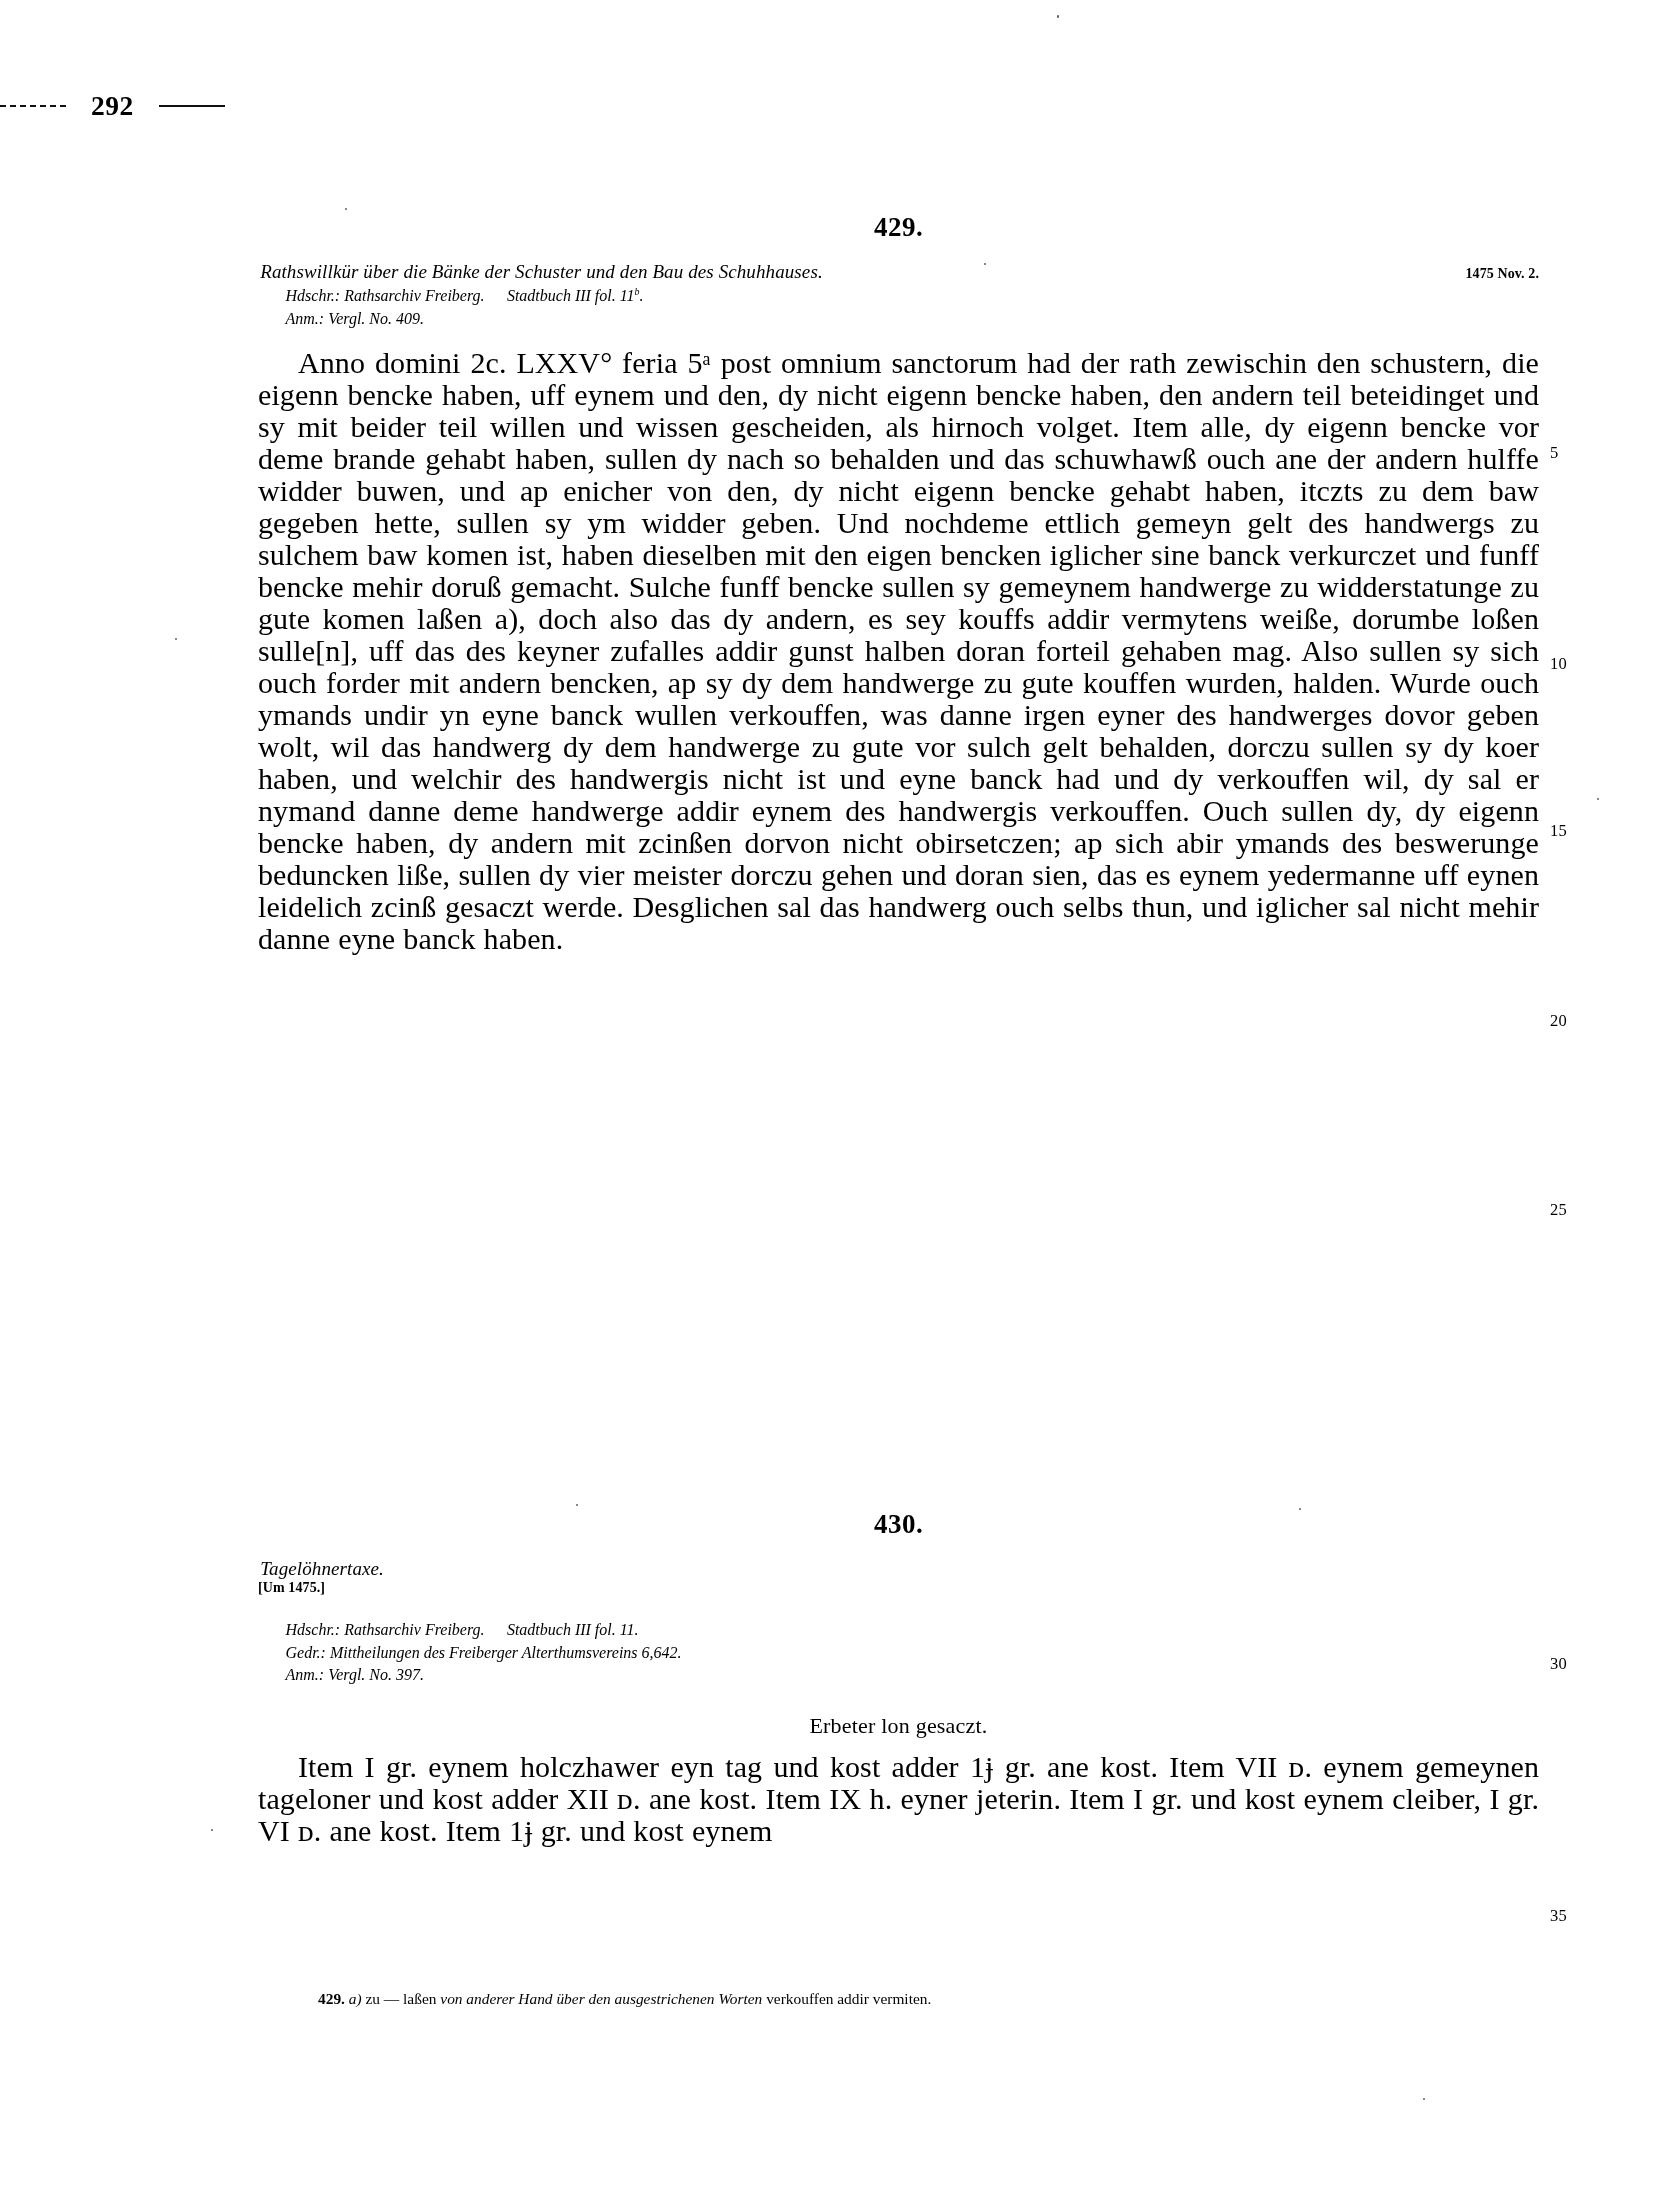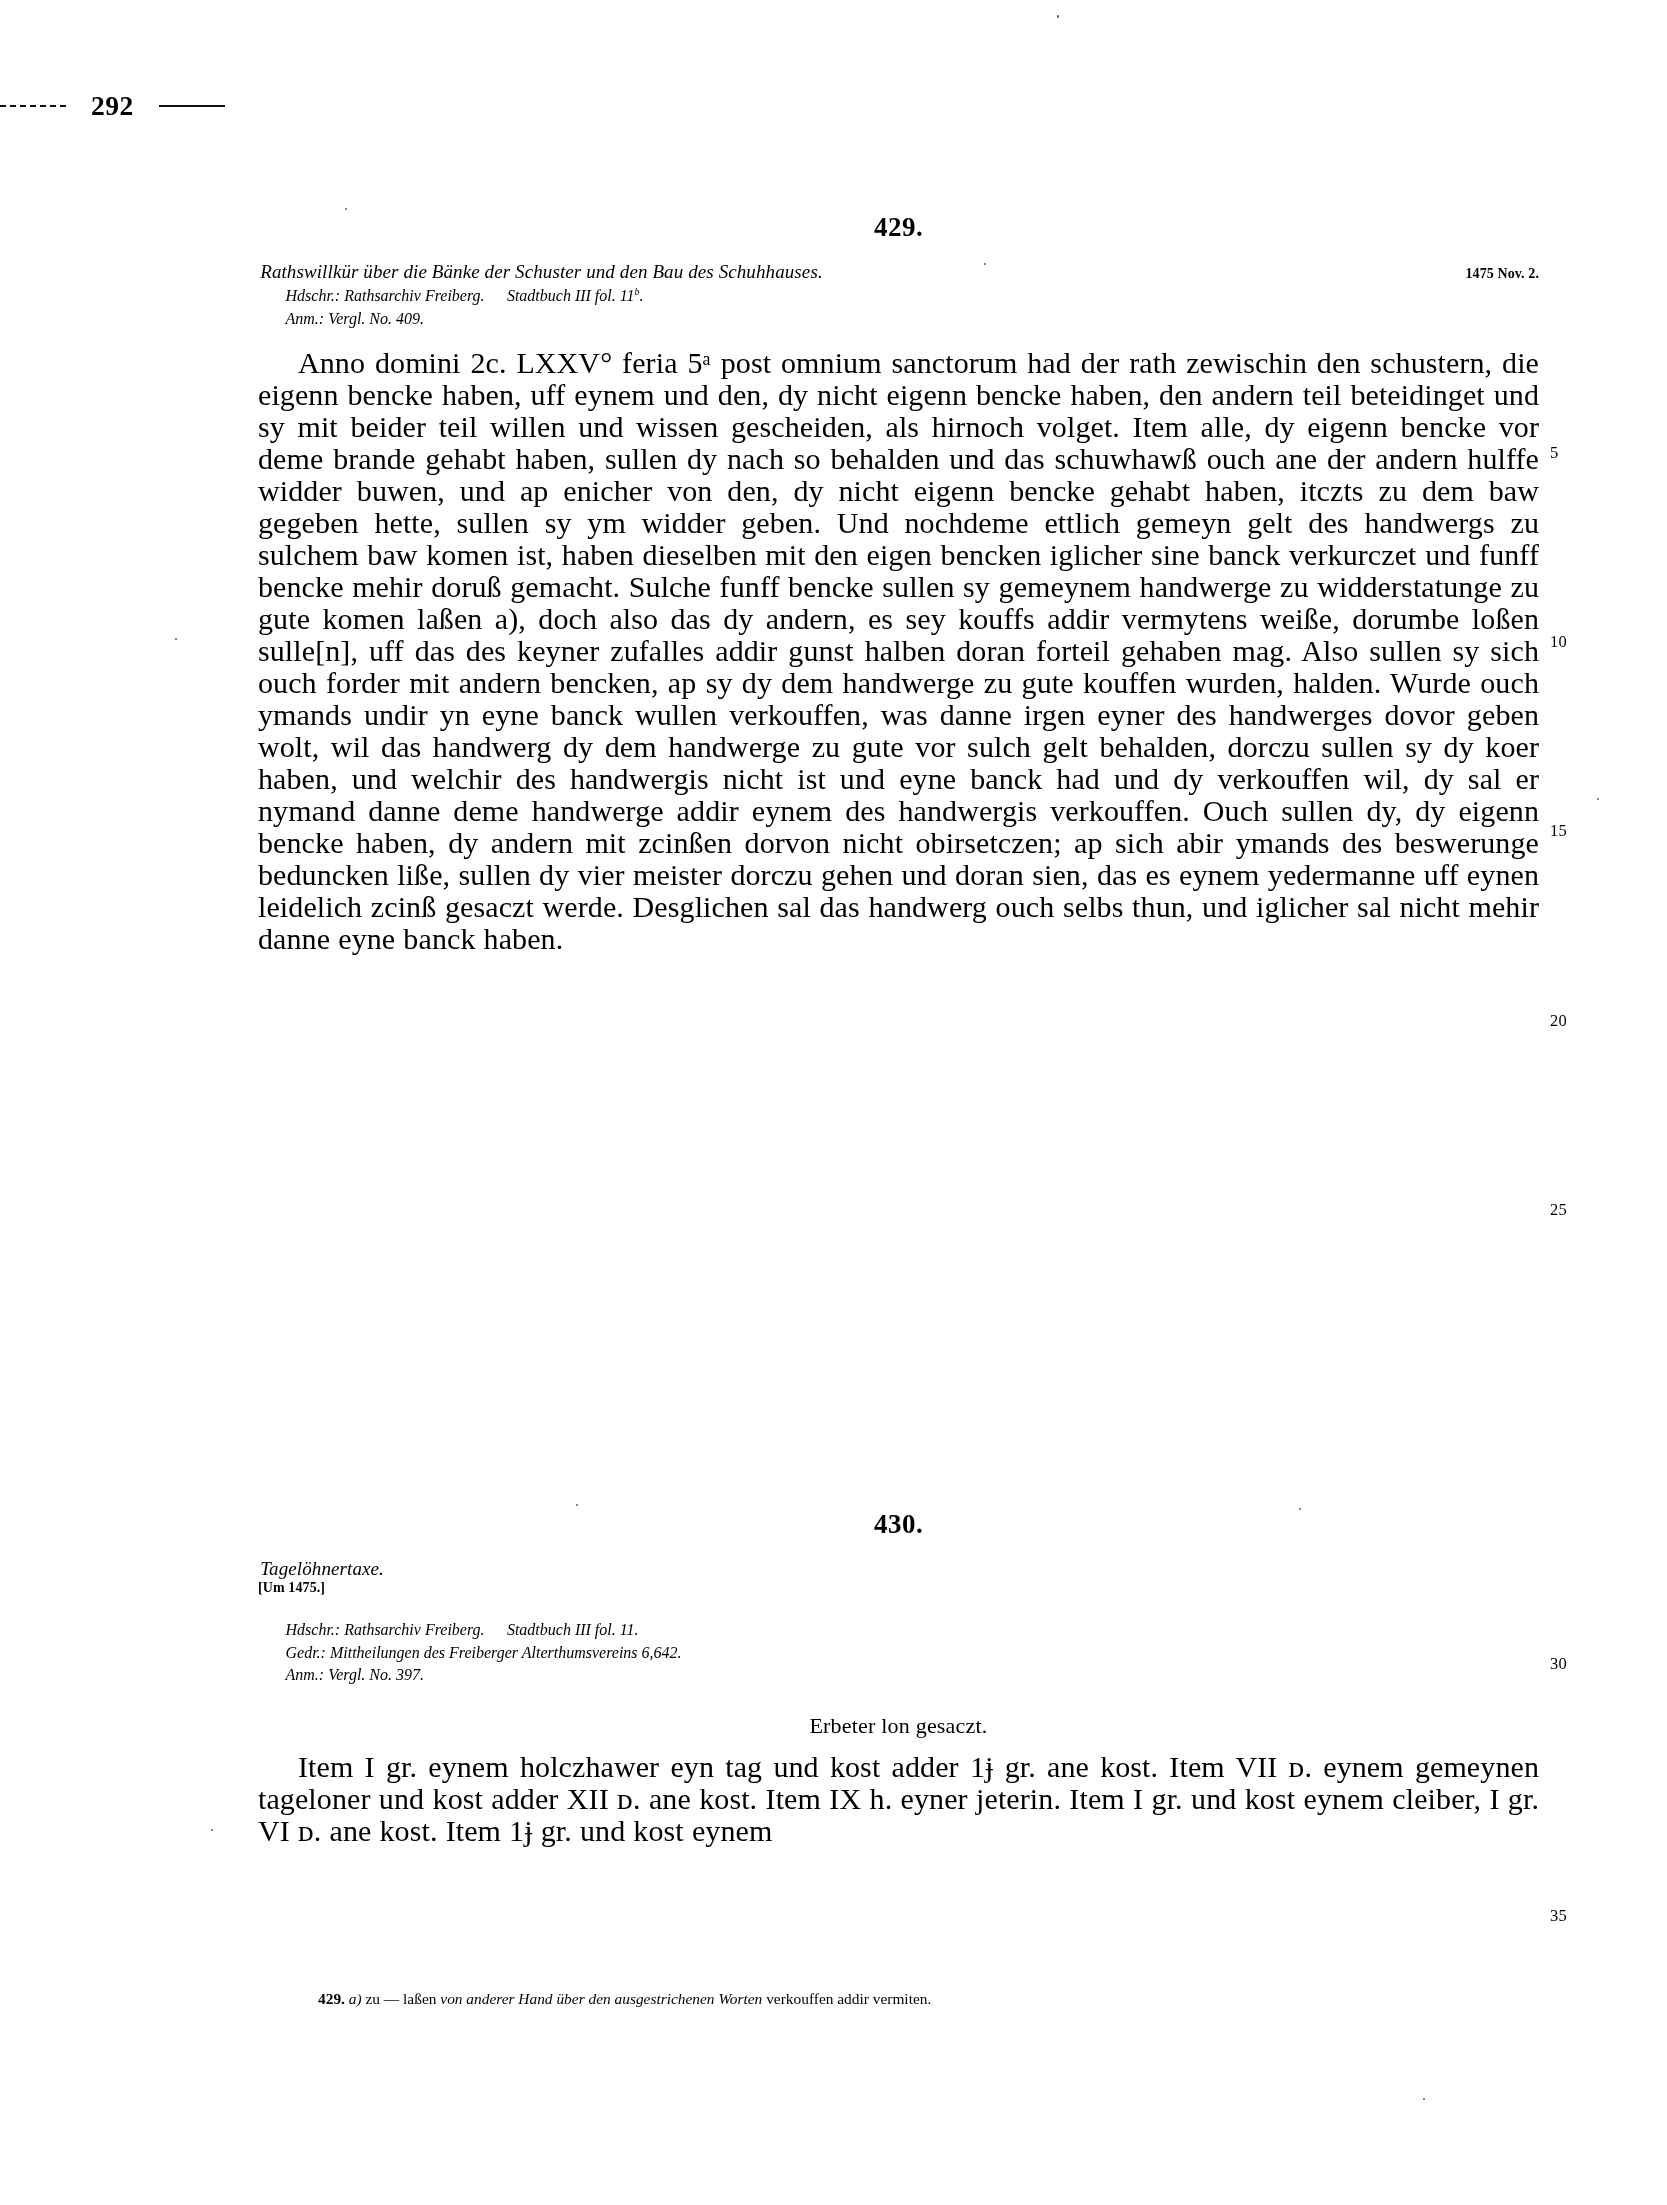--- a/index.html
+++ b/index.html
@@ -175,21 +175,21 @@
 <div class="page">
 
   <div class="running-head">
     <span class="rule-dash dotted"></span>
     <span class="folio">292</span>
     <span class="rule-dash"></span>
   </div>
 
   <div class="line-numbers">
     <span class="lnum" style="top:443px">5</span>
-    <span class="lnum" style="top:632px">10</span>
+    <span class="lnum" style="top:654px">10</span>
     <span class="lnum" style="top:821px">15</span>
     <span class="lnum" style="top:1011px">20</span>
     <span class="lnum" style="top:1200px">25</span>
     <span class="lnum" style="top:1654px">30</span>
     <span class="lnum" style="top:1906px">35</span>
   </div>
 
   <div class="content" style="top:0;">
 
     <div class="section-number" style="margin-top:212px;">429.</div>

